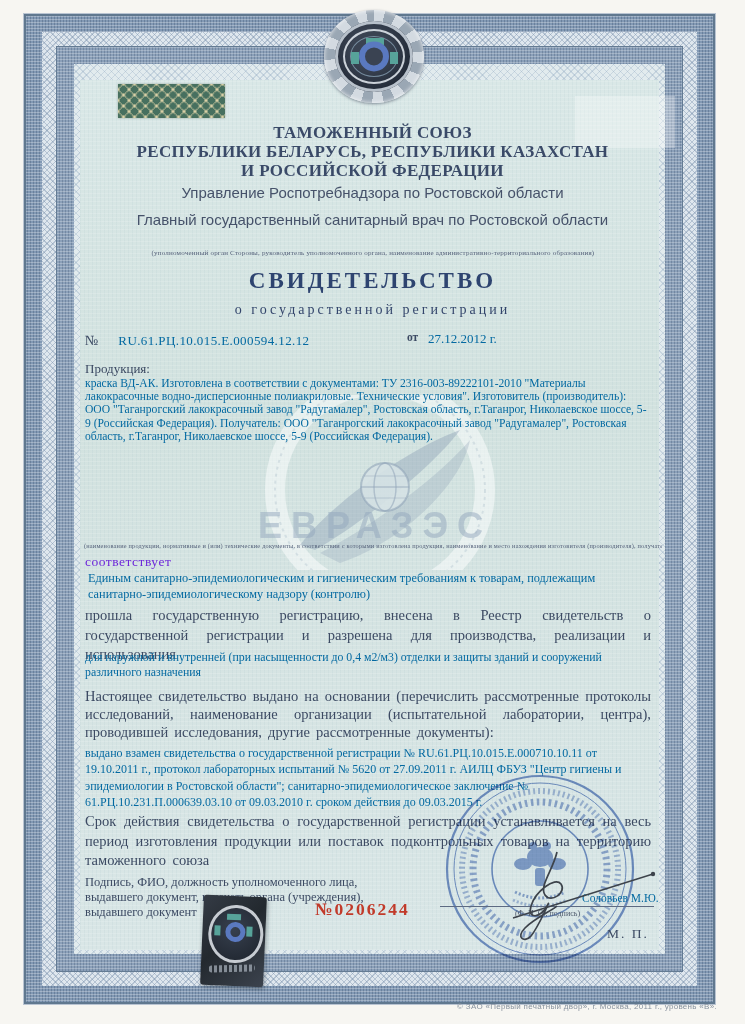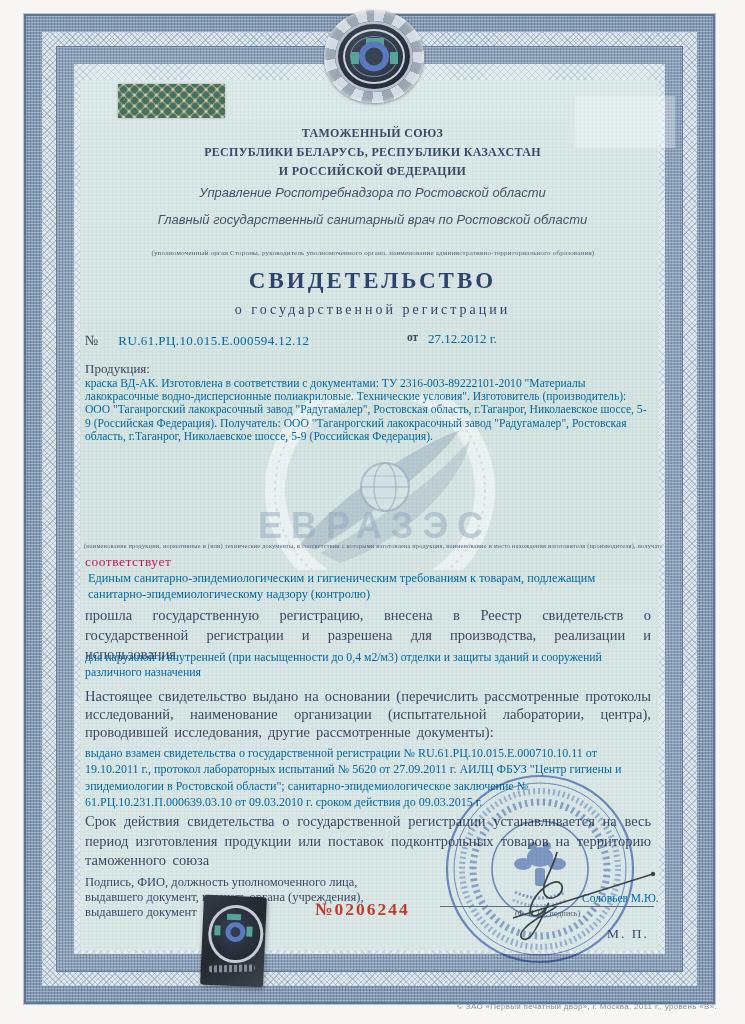--- a/index.html
+++ b/index.html
@@ -26,22 +26,22 @@
                        repeating-linear-gradient(-45deg,rgba(140,165,190,.30) 0 1px,transparent 1px 5px);}
   .inner{position:absolute;top:16px;left:6px;right:6px;bottom:4px;
       background:linear-gradient(180deg,#dae8e7 0%,#d2e2df 38%,#d6e4e3 70%,#d9e6e6 100%);
       background-color:#d5e3e1;}
   .inner:after{content:"";position:absolute;inset:0;
       background-image:repeating-linear-gradient(0deg,rgba(255,255,255,.14) 0 1px,transparent 1px 4px),
                        repeating-linear-gradient(90deg,rgba(150,185,195,.10) 0 1px,transparent 1px 4px);}
   
   .abs{position:absolute;}
   .center{text-align:center;}
-  .hdr-bold{font-weight:bold;color:#3a4a68;font-size:12px;line-height:18.5px;letter-spacing:.3px;}
-  .hdr-sans{font-family:"Liberation Sans",sans-serif;color:#46526a;font-size:13px;line-height:15.5px;font-style:italic;}
+  .hdr-bold{font-weight:bold;color:#3a4a68;font-size:17px;line-height:18.5px;letter-spacing:.3px;}
+  .hdr-sans{font-family:"Liberation Sans",sans-serif;color:#46526a;font-size:15px;line-height:15.5px;}
   .tiny{font-size:7px;color:#55617a;letter-spacing:.2px;white-space:nowrap;overflow:hidden;}
   .title-main{font-weight:bold;font-size:23px;letter-spacing:3px;color:#2e4470;}
   .title-sub{font-weight:normal;font-size:14px;letter-spacing:3px;color:#33456b;}
   .serif-body{color:#3c4a63;font-size:14.5px;line-height:19.5px;text-align:justify;word-spacing:3.5px;}
   .sans-body{font-family:Liberation Serif, serif;color:#0369a1;}
   .wm-text{font-family:"Liberation Sans",sans-serif;font-weight:bold;font-size:36px;letter-spacing:9px;
            color:rgba(146,166,188,.50);}
   .sig-line{border-top:1px solid #5d6a82;}
   .footer{font-family:"Liberation Sans",sans-serif;font-size:8px;color:#88929e;letter-spacing:.3px;}
   
@@ -138,21 +138,21 @@
     <span class="sans-body" style="font-size:13px;margin-left:16px;letter-spacing:.4px;">RU.61.РЦ.10.015.Е.000594.12.12</span>
     <span style="position:absolute;left:322px;top:0;font-size:11.5px;color:#3c4a63;font-weight:bold;">от</span>
     <span class="sans-body" style="position:absolute;left:343px;top:0;font-size:13px;">27.12.2012 г.</span>
   </div>
 
   <div class="abs" style="left:85px;top:361px;font-size:13px;color:#3c4a63;">Продукция:</div>
   <div class="abs sans-body" style="left:85px;top:377px;width:566px;font-size:11.6px;line-height:13.2px;">краска ВД-АК. Изготовлена в соответствии с документами: ТУ 2316-003-89222101-2010 "Материалы лакокрасочные водно-дисперсионные полиакриловые. Технические условия". Изготовитель (производитель): ООО "Таганрогский лакокрасочный завод "Радугамалер", Ростовская область, г.Таганрог, Николаевское шоссе, 5-9 (Российская Федерация).  Получатель: ООО "Таганрогский лакокрасочный завод "Радугамалер", Ростовская область, г.Таганрог, Николаевское шоссе, 5-9 (Российская Федерация).</div>
 
   <div class="abs center tiny" style="left:84px;top:542px;width:578px;font-size:6.3px;">(наименование продукции, нормативные и (или) технические документы, в соответствии с которыми изготовлена продукция, наименование и место нахождения изготовителя (производителя), получателя)</div>
 
-  <div class="abs" style="left:85px;top:554px;font-size:13.5px;color:#be185d;letter-spacing:.5px;">соответствует</div>
+  <div class="abs" style="left:85px;top:554px;font-size:13.5px;color:#6d28d9;letter-spacing:.5px;">соответствует</div>
   <div class="abs sans-body" style="left:88px;top:570px;width:560px;font-size:12.3px;line-height:16px;">Единым санитарно-эпидемиологическим и гигиеническим требованиям к товарам, подлежащим санитарно-эпидемиологическому надзору (контролю)</div>
 
   <div class="abs serif-body" style="left:85px;top:606px;width:566px;">прошла государственную регистрацию, внесена в Реестр свидетельств о государственной регистрации и разрешена для производства, реализации и использования</div>
   <div class="abs sans-body" style="left:85px;top:650px;width:566px;font-size:11.8px;line-height:15px;">для наружной и внутренней (при насыщенности до 0,4 м2/м3) отделки и защиты зданий и сооружений различного назначения</div>
 
   <div class="abs serif-body" style="left:85px;top:688px;width:566px;line-height:17.8px;word-spacing:2.5px;">Настоящее свидетельство выдано на основании (перечислить рассмотренные протоколы исследований, наименование организации (испытательной лаборатории, центра), проводившей исследования, другие рассмотренные документы):</div>
   <div class="abs sans-body" style="left:85px;top:745px;width:560px;font-size:12px;line-height:16.4px;">выдано взамен свидетельства о государственной регистрации № RU.61.РЦ.10.015.Е.000710.10.11 от 19.10.2011 г., протокол лабораторных испытаний № 5620 от 27.09.2011 г. АИЛЦ ФБУЗ "Центр гигиены и эпидемиологии в Ростовской области"; санитарно-эпидемиологическое заключение № 61.РЦ.10.231.П.000639.03.10 от 09.03.2010 г. сроком действия до 09.03.2015 г.</div>
 
   <div class="abs serif-body" style="left:85px;top:812px;width:566px;line-height:19.5px;word-spacing:3px;">Срок действия свидетельства о государственной регистрации устанавливается на весь период изготовления продукции или поставок подконтрольных товаров на территорию таможенного союза</div>
 

